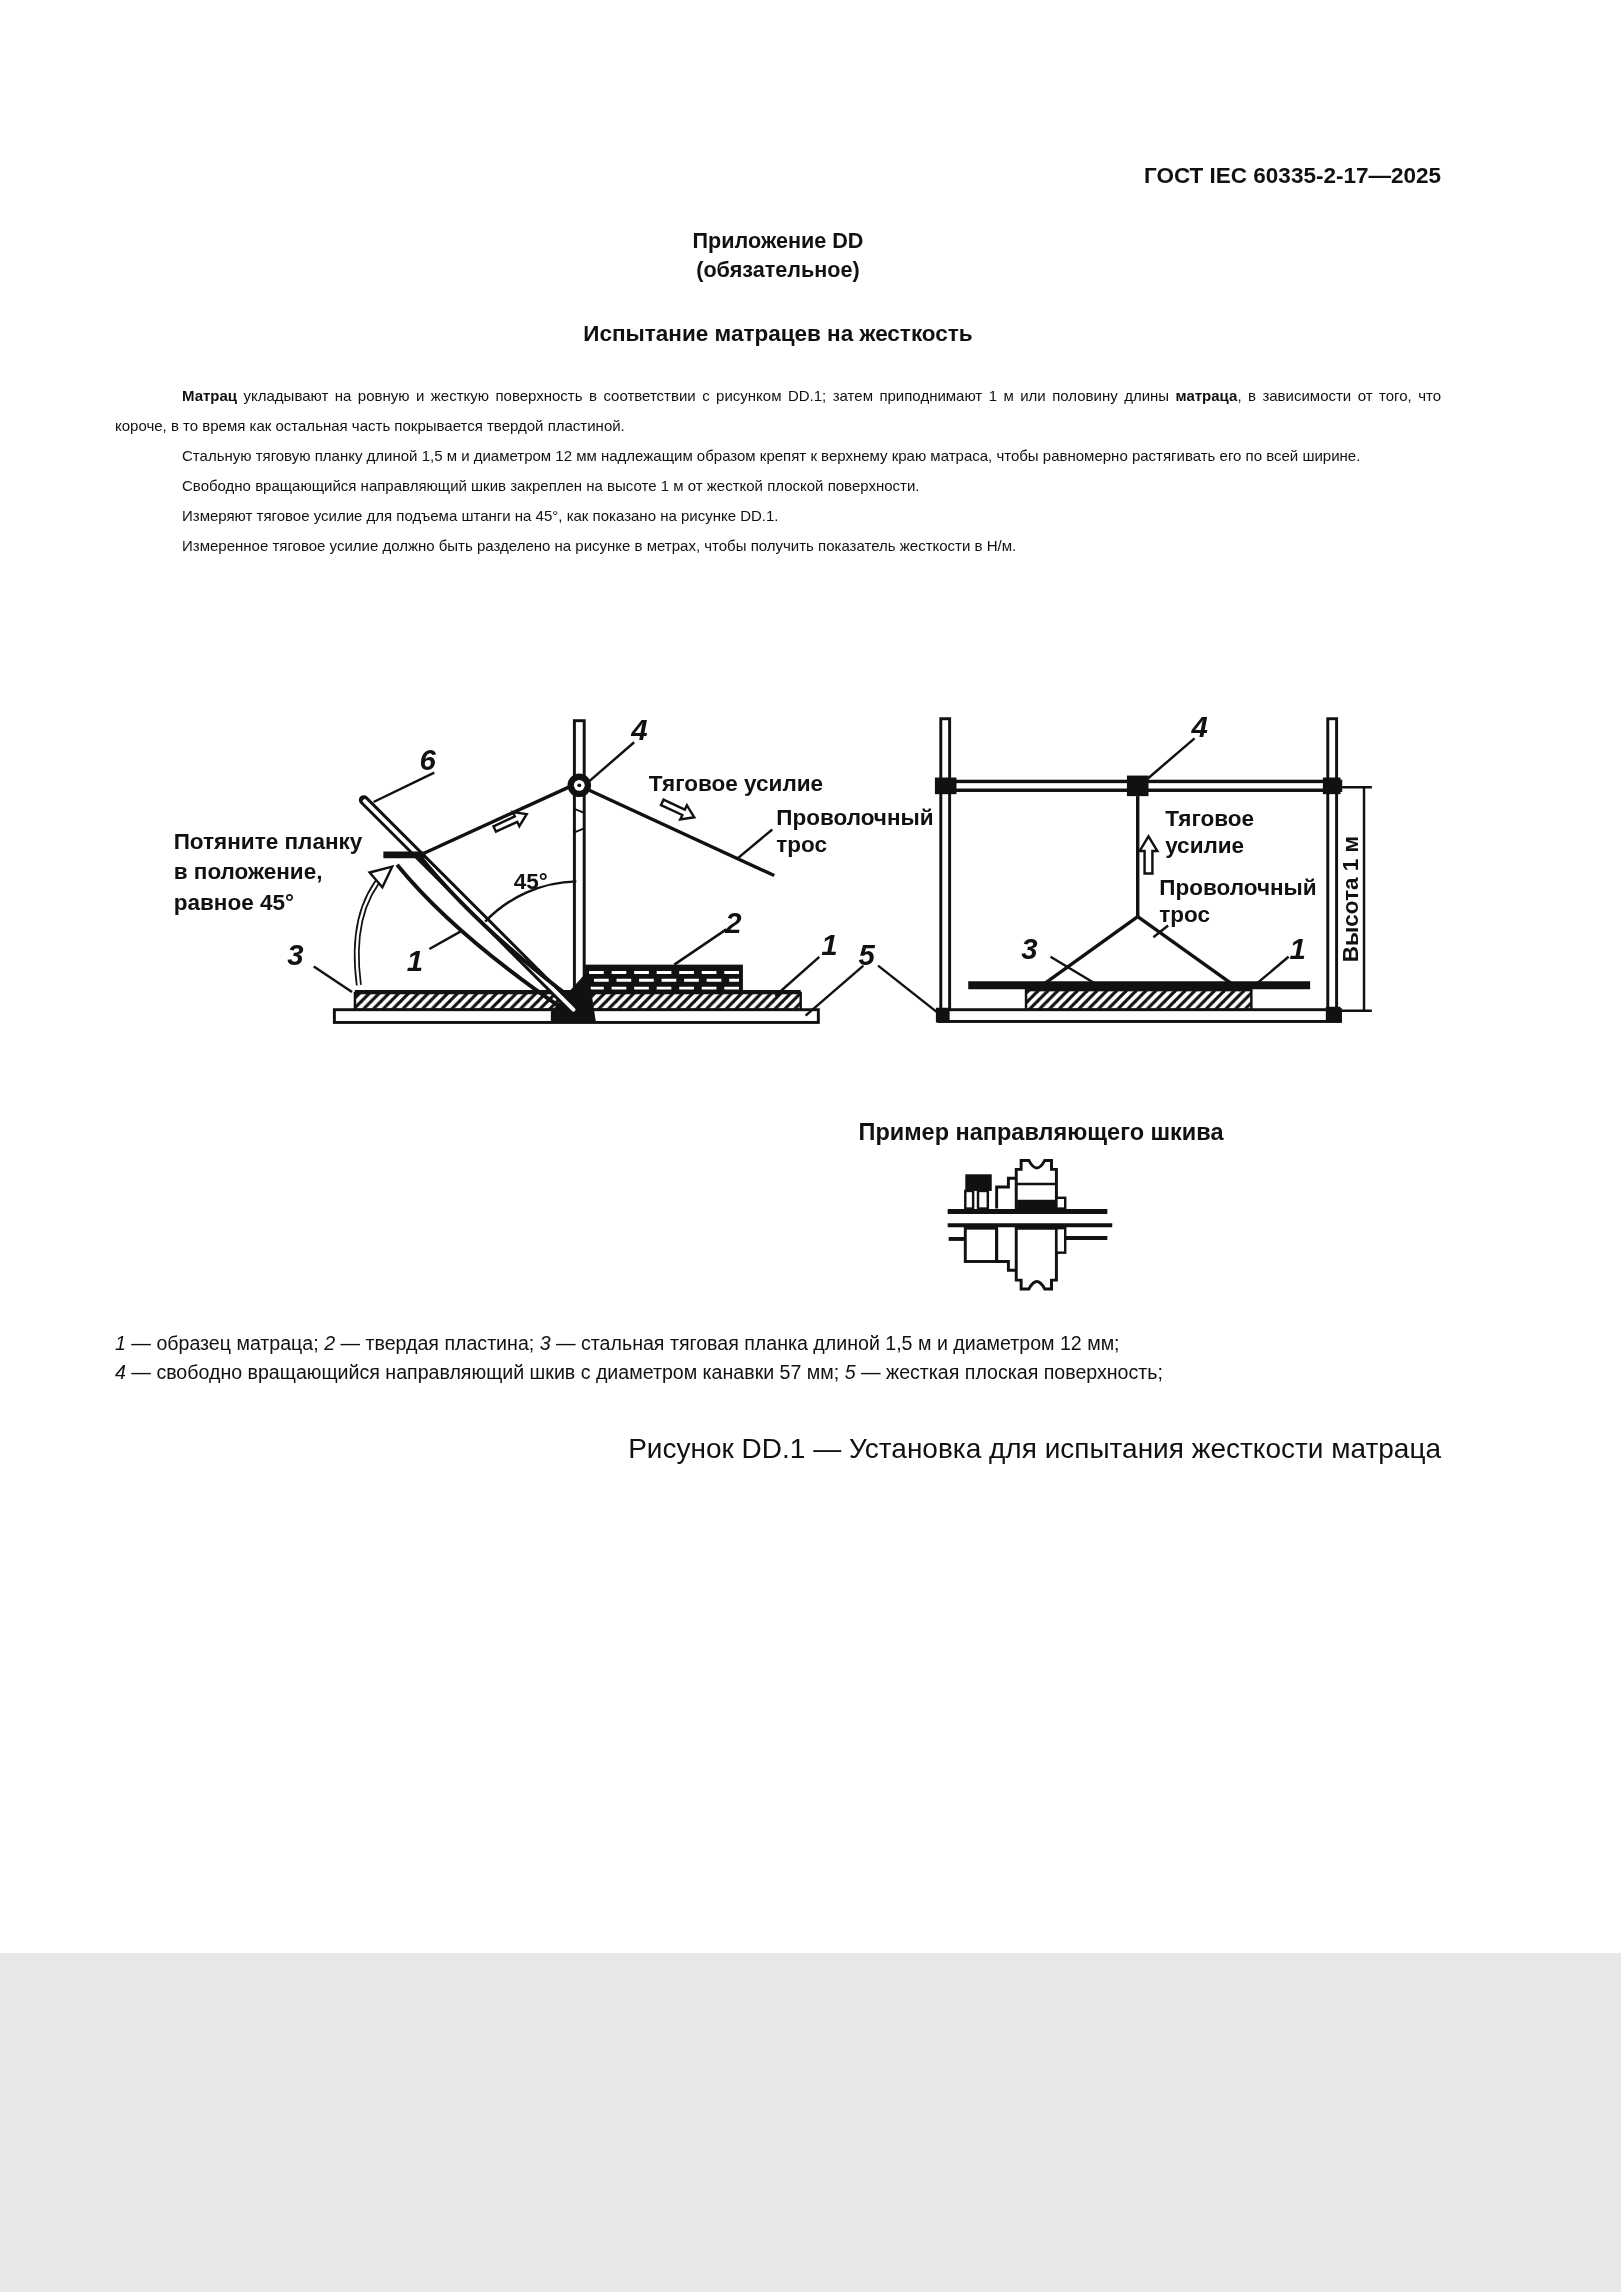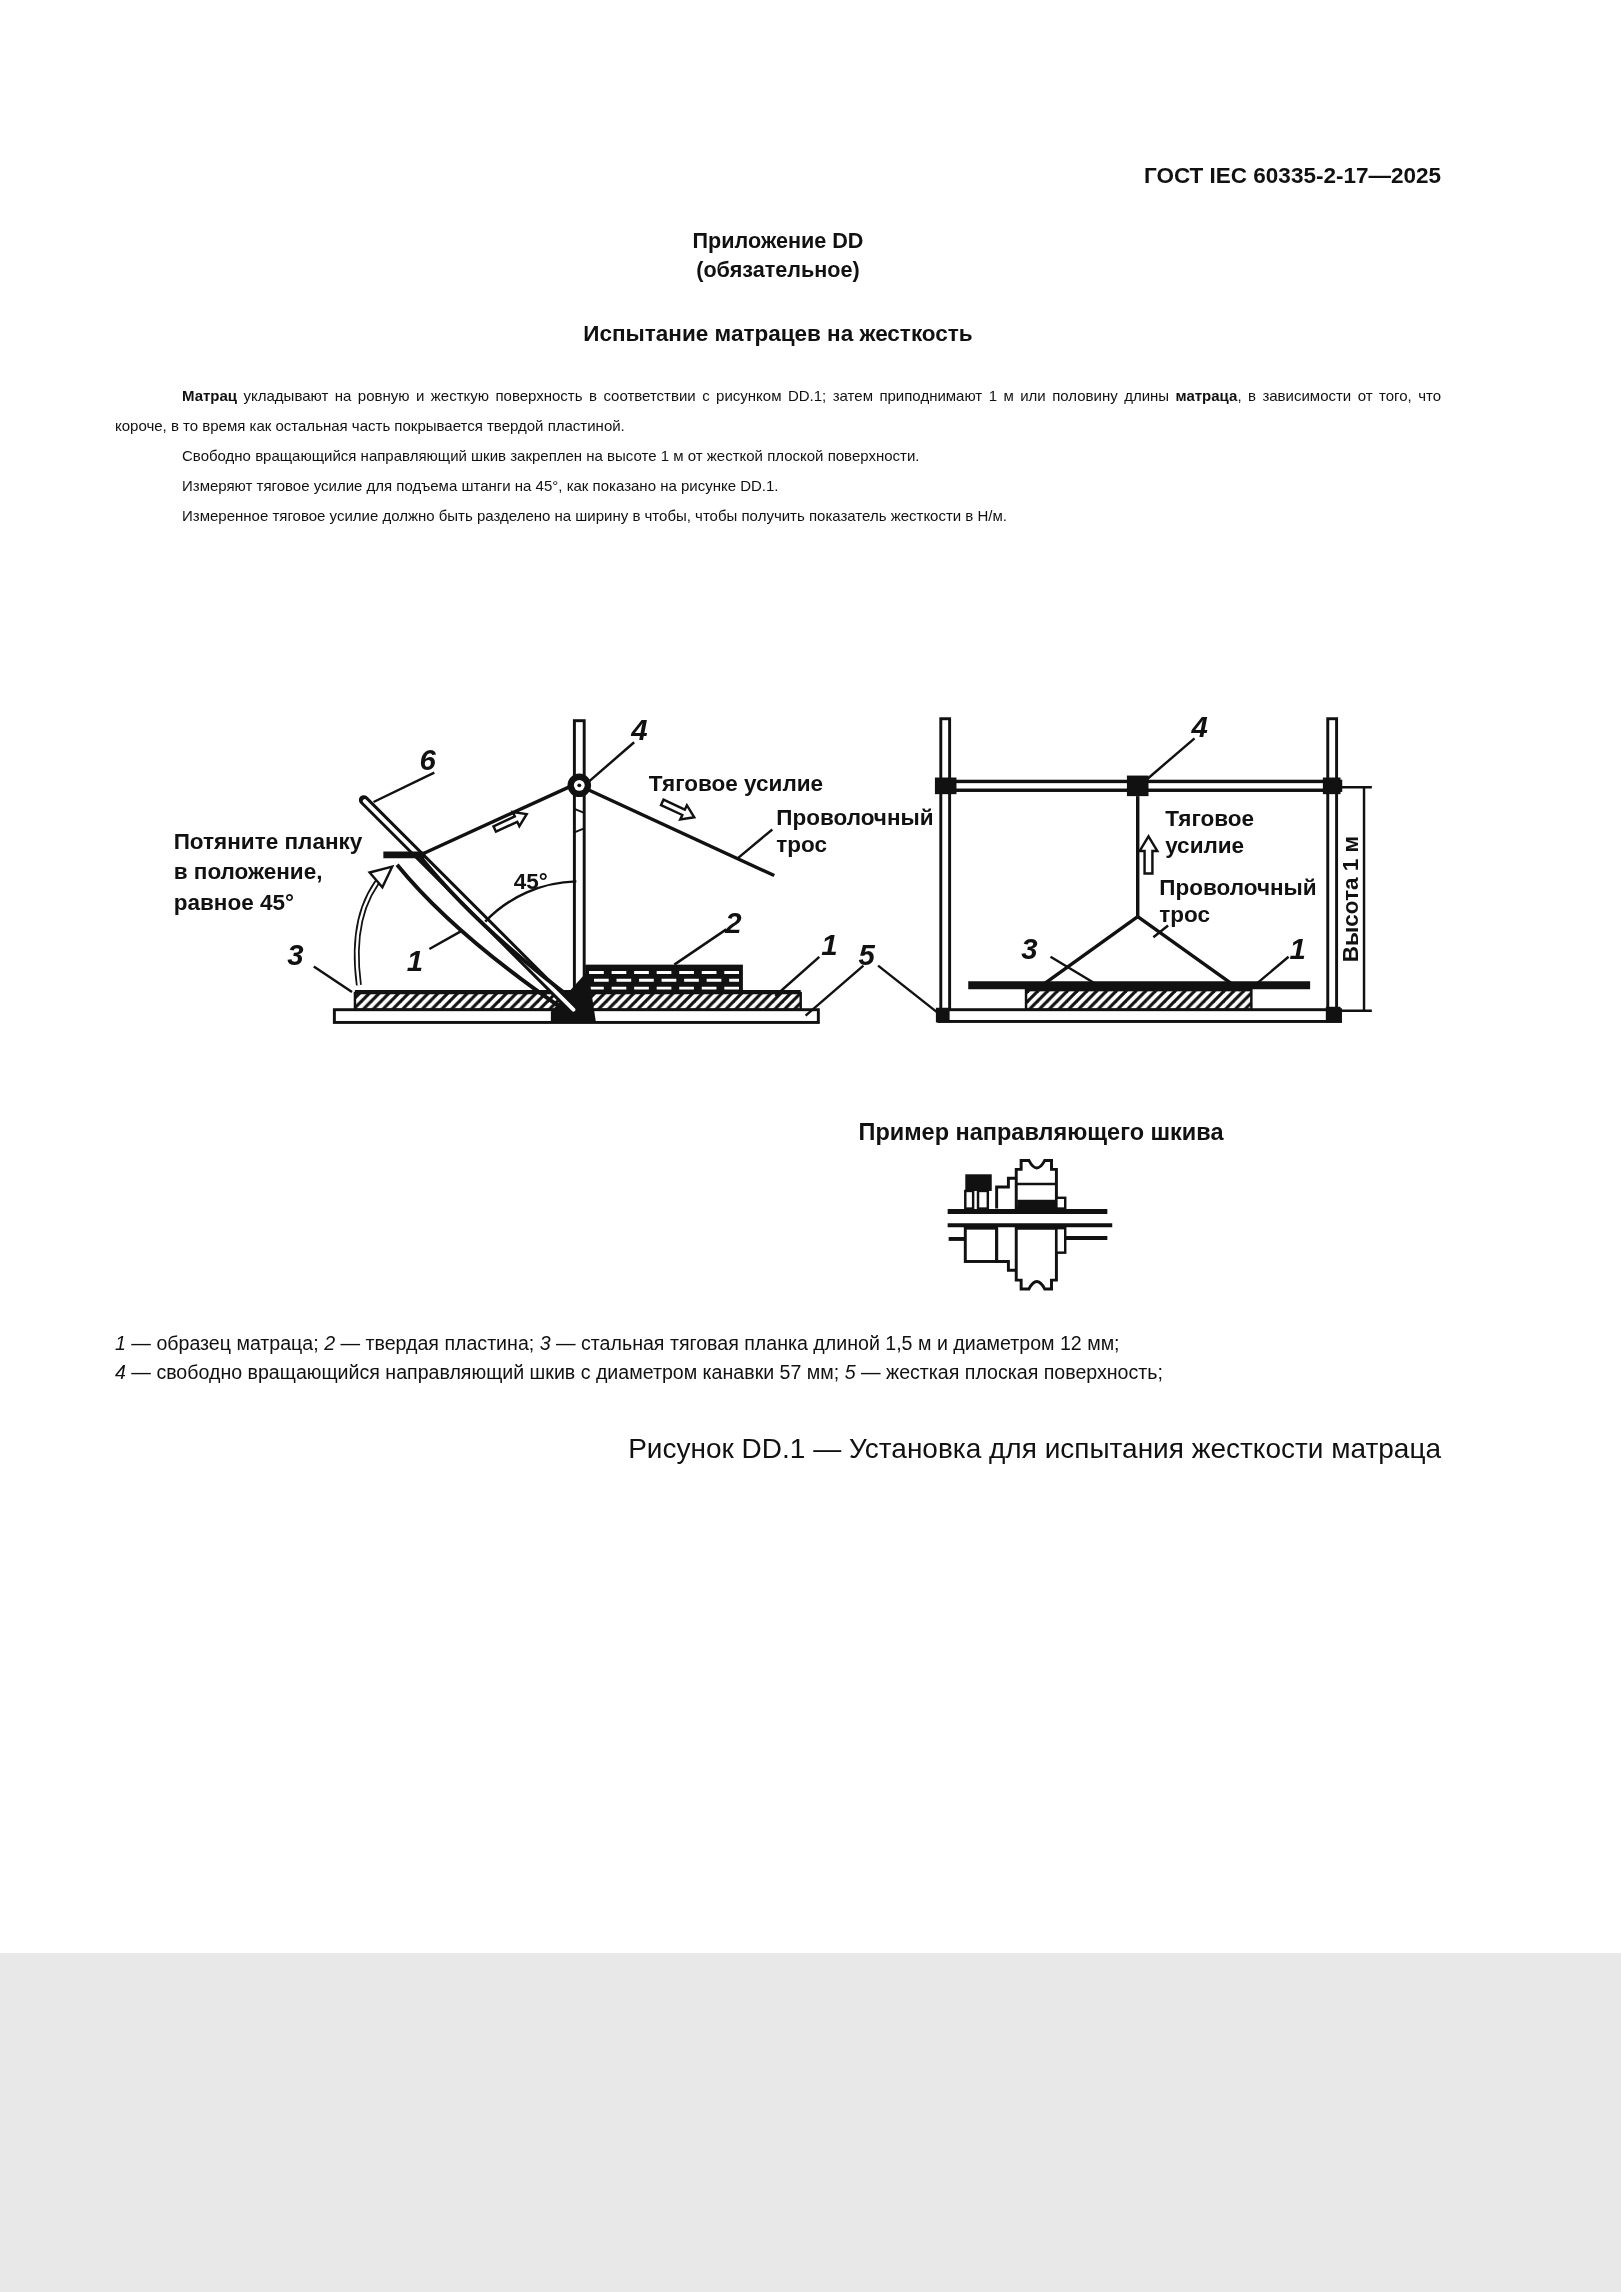--- a/index.html
+++ b/index.html
@@ -31,23 +31,24 @@
 
   <div class="abs annex">
     <div>Приложение DD</div>
     <div>(обязательное)</div>
   </div>
 
   <div class="abs sect">Испытание матрацев на жесткость</div>
 
   <div class="abs bodytext">
     <p><span class="b">Матрац</span><span> укладывают на ровную и жесткую поверхность в соответствии с рисунком DD.1; затем приподнимают 1 м или половину длины </span><span class="b">матраца</span><span>, в зависимости от того, что короче, в то время как остальная часть покрывается твердой пластиной.</span></p>
+    <p><span>Стальную тяговую планку длиной 1,5 м и диаметром 12 мм надлежащим образом крепят к верхнему краю матраса, чтобы равномерно растягивать его по всей ширине.</span></p>
     <p><span>Свободно вращающийся направляющий шкив закреплен на высоте 1 м от жесткой плоской поверхности.</span></p>
     <p><span>Измеряют тяговое усилие для подъема штанги на 45°, как показано на рисунке DD.1.</span></p>
-    <p><span>Измеренное тяговое усилие должно быть разделено на ширину в чтобы, чтобы получить показатель жесткости в Н/м.</span></p>
+    <p><span>Измеренное тяговое усилие должно быть разделено на рисунке в метрах, чтобы получить показатель жесткости в Н/м.</span></p>
   </div>
 
   <svg class="abs figsvg" viewBox="0 720 1654 640" xmlns="http://www.w3.org/2000/svg">
     <defs>
       <pattern id="hatch" width="10" height="10" patternUnits="userSpaceOnUse">
         <path d="M0,10 L10,0" stroke="#111" stroke-width="3.2"></path>
         <path d="M-2.5,2.5 L2.5,-2.5" stroke="#111" stroke-width="3.2"></path>
         <path d="M7.5,12.5 L12.5,7.5" stroke="#111" stroke-width="3.2"></path>
       </pattern>
     </defs>

